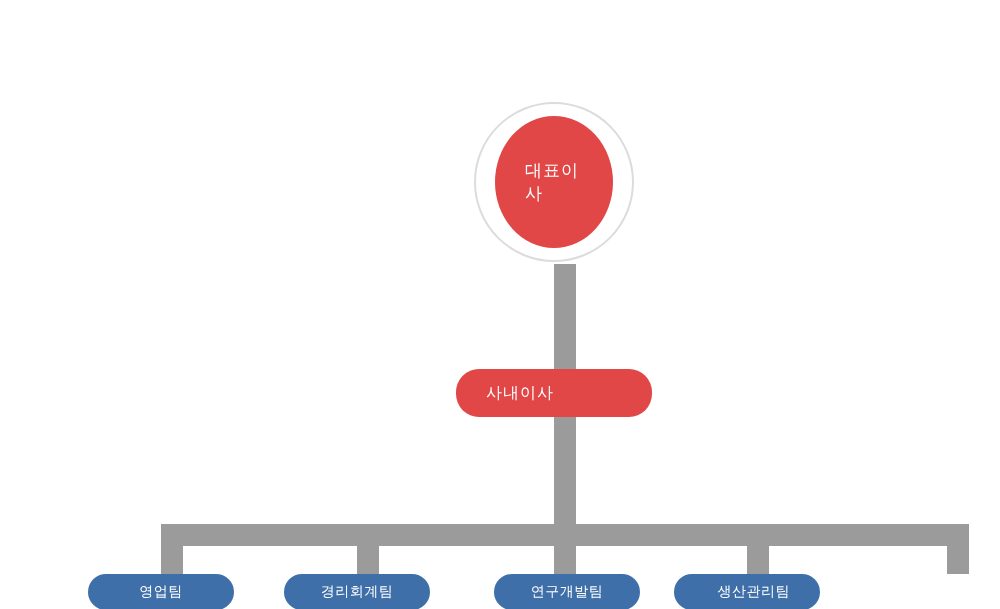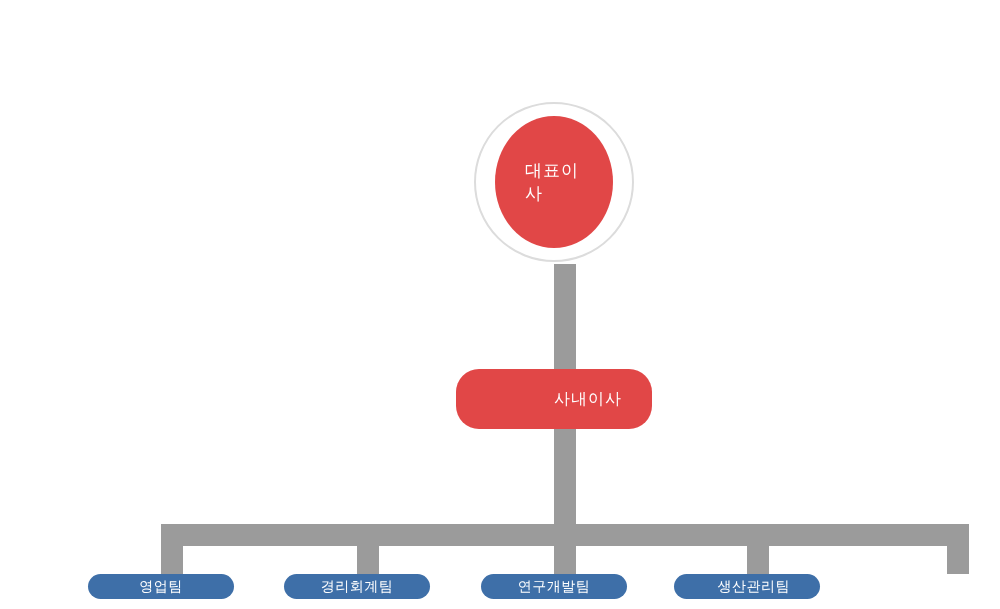--- a/index.html
+++ b/index.html
@@ -64,53 +64,53 @@
   .drop-3 { left: 500px; top: 470px; height: 50px; }
   .drop-4 { left: 693px; top: 470px; height: 50px; }
   .drop-5 { left: 893px; top: 470px; height: 50px; }
 
   
   .director-pill {
     position: absolute;
     left: 402px;
     top: 315px;
     width: 196px;
-    height: 60px;
+    height: 48px;
     background: var(--accent-red);
     border-radius: 23px;
     display: flex;
     align-items: center;
-    justify-content: flex-end;
+    justify-content: flex-start;
   }
   .director-pill .label {
     color: #ffffff;
     font-size: 16px;
     letter-spacing: 1px;
   }
 
   
   .team-pill {
     position: absolute;
     top: 520px;
     width: 146px;
-    height: 25px;
+    height: 36px;
     background: var(--accent-blue);
     border-radius: 18px;
     display: flex;
     align-items: center;
     justify-content: center;
   }
   .team-pill .label {
     color: #ffffff;
     font-size: 14px;
     letter-spacing: 0.5px;
   }
   .team-1 { left: 34px; }
   .team-2 { left: 230px; justify-content: center; }
-  .team-3 { left: 427px; }
+  .team-3 { left: 440px; }
   .team-4 { left: 620px; justify-content: flex-end; }
   .team-5 { left: 820px; }
 </style>
 </head>
 <body>
 
 <div class="org-chart">
 
   <div class="vline line-ceo-to-director"></div>
   <div class="vline line-director-to-bus"></div>

